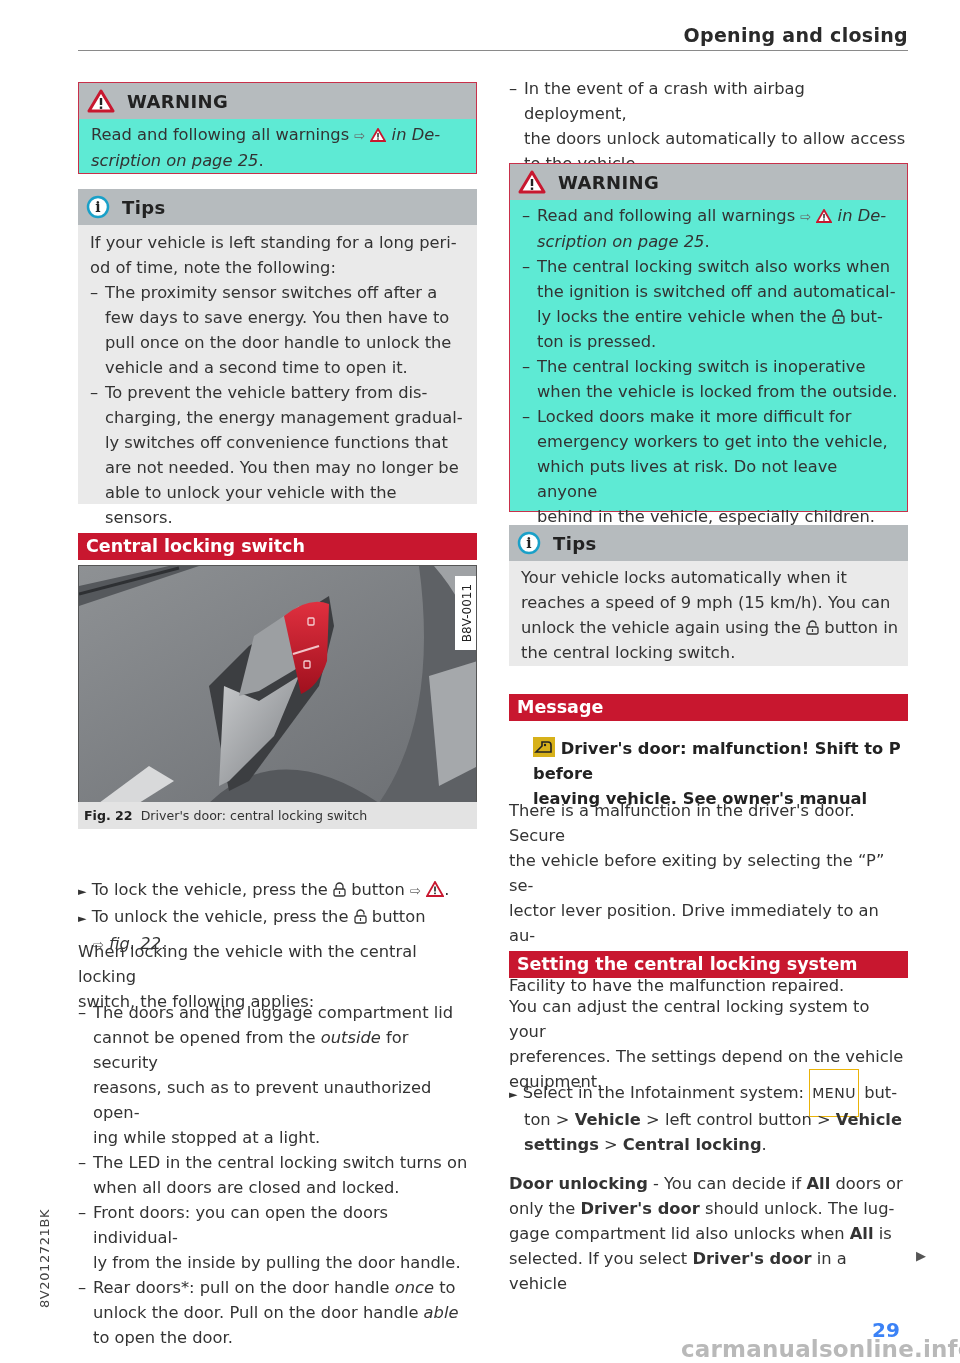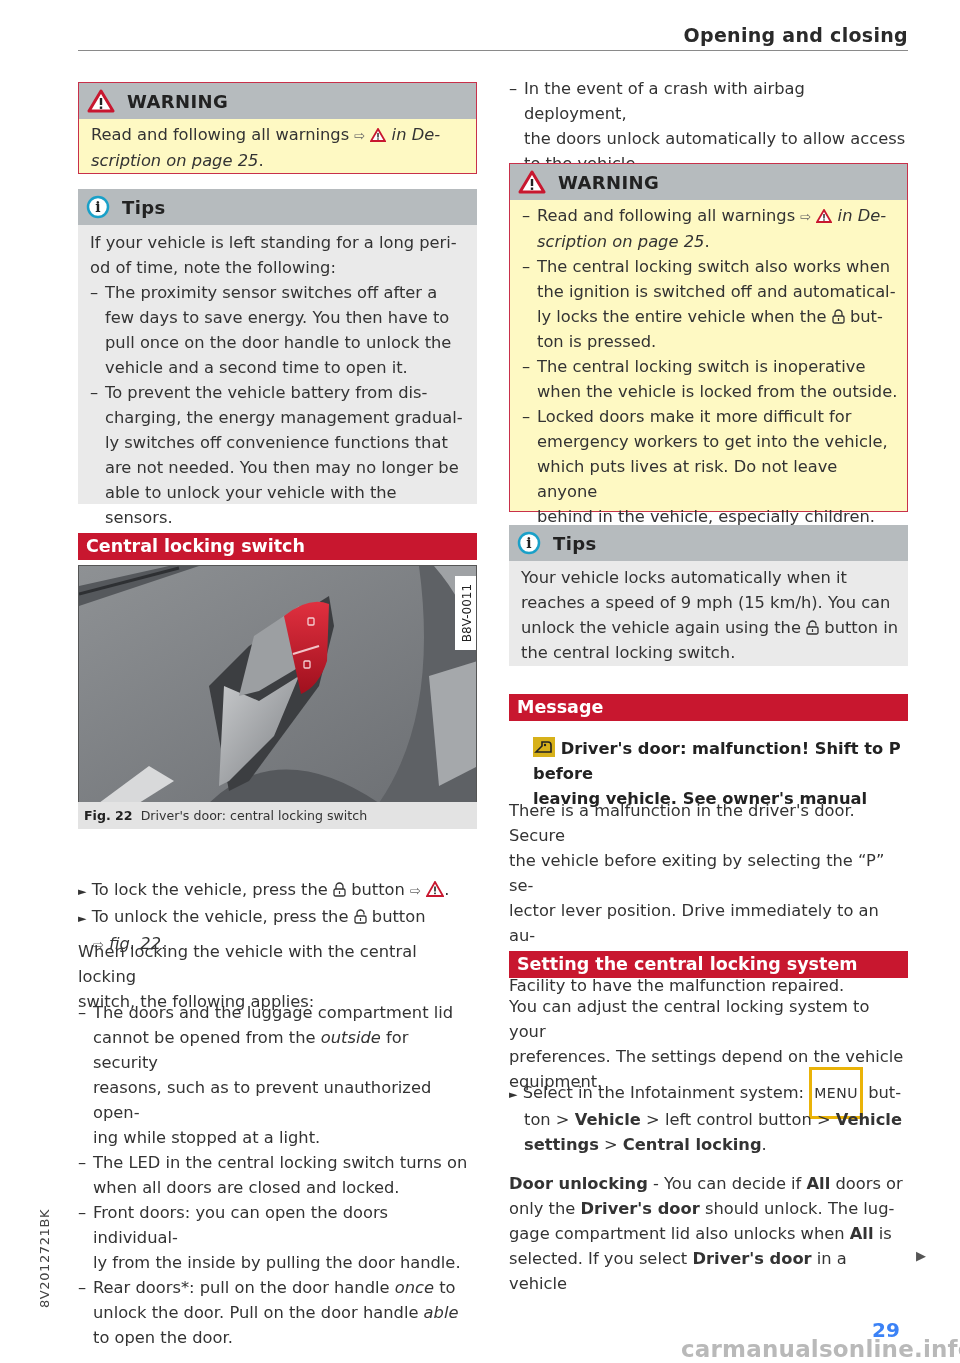--- a/index.html
+++ b/index.html
@@ -6,39 +6,39 @@
   body { width:960px; height:1363px; position:relative; overflow:hidden;
          font-family:"DejaVu Sans", sans-serif; color:#333333; }
   .header-rule { position:absolute; left:78px; top:50px; width:830px; height:1px; background:#8a8a8a; }
   .header-title { position:absolute; right:52px; top:24px; font-size:19px; font-weight:bold; color:#2a2a2a; letter-spacing:0.3px; }
   .col { position:absolute; top:0; }
   .col-left { left:78px; width:399px; }
   .col-right { left:509px; width:399px; }
   .txt { font-size:16.3px; line-height:25px; color:#333; }
   .abs { position:absolute; left:0; right:0; }
 
-  .box-warn { border:1.5px solid #c8304a; background:#fef9c3; }
+  .box-warn { border:1.5px solid #c8304a; background:#5eead4; }
   .box-tip { background:#eaeaea; }
   .box-head { background:#b6bbbe; height:36px; display:flex; align-items:center; padding-left:8px; }
   .box-head .label { font-size:18px; font-weight:bold; color:#222; margin-left:12px; letter-spacing:0.4px; }
   .box-body { padding:6px 8px 8px 12px; }
   .dash { display:flex; }
   .dash .d { width:15px; flex:none; }
   .dash .t { flex:1; }
 
   .red-bar { background:#c8172f; color:#fff; font-weight:bold; font-size:17.5px; height:27px; line-height:27px; padding-left:8px; }
 
   .figure { border:1px solid #555; height:237px; position:relative; overflow:hidden; background:#7c7f83; }
   .caption { background:#e3e3e3; height:27px; line-height:27px; font-size:12.6px; padding-left:6px; color:#333; }
   .caption b { font-weight:bold; color:#222; }
 
   .tri { display:inline-block; vertical-align:-2px; }
   .arr { color:#666; font-size:13px; }
   .lockglyph { display:inline-block; vertical-align:-2px; }
-  .menu-key { border:3px solid #eab308; padding:15px 2px; font-size:14px; letter-spacing:0.5px;margin-top:48px; }
+  .menu-key { border:1px solid #eab308; padding:15px 2px; font-size:14px; letter-spacing:0.5px;margin-top:48px; }
   .pagenum { position:absolute; left:872px; top:1318px; font-size:20px; font-weight:bold; color:#3b82f6; }
   .watermark { position:absolute; left:681px; top:1336px; font-size:23px; color:#b9b9b9; font-weight:bold; letter-spacing:0.2px; }
   .cont-arrow { position:absolute; left:916px; top:1248px; font-size:13px; color:#555; }
 </style>
 </head>
 <body>
 
 <div class="header-title">Opening and closing</div>
 <div class="header-rule"></div>
 

